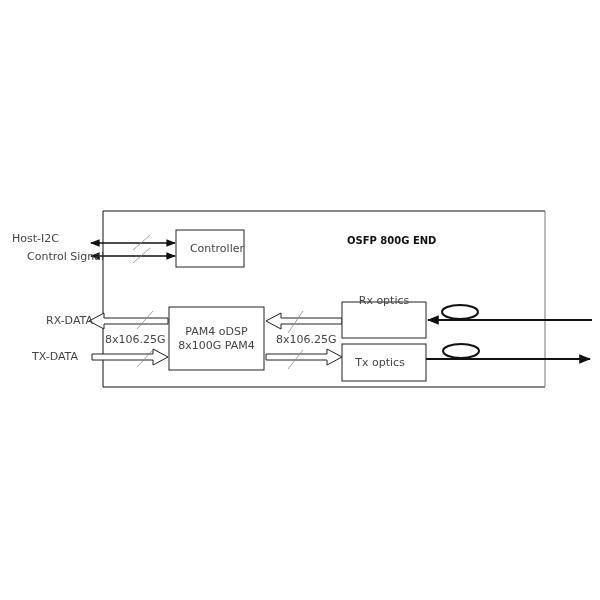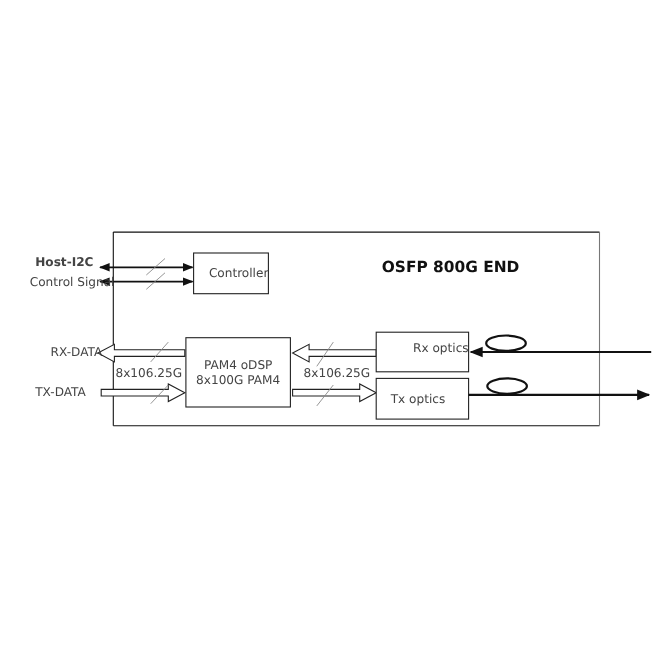--- a/index.html
+++ b/index.html
@@ -4,21 +4,21 @@
 <style>
   html, body { margin: 0; padding: 0; background: #ffffff; }
   body { width: 600px; height: 600px; position: relative; overflow: hidden;
          font-family: "DejaVu Sans", "Liberation Sans", sans-serif; }
   svg { position: absolute; left: 0; top: 0; }
   .lbl { position: absolute; font-size: 11px; color: #444; white-space: nowrap;
          line-height: 14px; }
   .box-text { position: absolute; font-size: 11px; color: #444; text-align: center;
               line-height: 14px; display: flex; flex-direction: column;
               align-items: center; justify-content: center; }
-  .title { position: absolute; font-size: 14px; font-weight: bold; color: #111;
+  .title { position: absolute; font-size: 10px; font-weight: bold; color: #111;
            white-space: nowrap; }
 </style>
 </head>
 <body>
 
 <svg width="600" height="600" viewBox="0 0 600 600">
   <defs>
     <marker id="ah" viewBox="0 0 10 10" refX="9" refY="5" markerWidth="6" markerHeight="6" orient="auto-start-reverse">
       <path d="M0,1 L10,5 L0,9 z" fill="#111"></path>
     </marker>
@@ -56,35 +56,35 @@
 
   <line x1="592" y1="320" x2="428" y2="320" stroke="#111" stroke-width="2" marker-end="url(#ah)"></line>
   <line x1="426" y1="359" x2="590" y2="359" stroke="#111" stroke-width="2" marker-end="url(#ah)"></line>
 
   <ellipse cx="460" cy="312" rx="18" ry="7" fill="none" stroke="#111" stroke-width="2"></ellipse>
   <ellipse cx="461" cy="351" rx="18" ry="7" fill="none" stroke="#111" stroke-width="2"></ellipse>
 </svg>
 
 <div class="title" style="left:347px; top:235px;">OSFP 800G END</div>
 
-<div class="lbl" style="left:32px; top:232px;font-weight:bold;">Host-I2C</div>
+<div class="lbl" style="left:12px; top:232px;">Host-I2C</div>
 <div class="lbl" style="left:27px; top:250px;">Control Signal</div>
 <div class="lbl" style="left:46px; top:314px;">RX-DATA</div>
 <div class="lbl" style="left:32px; top:350px;text-align:center;">TX-DATA</div>
 
 <div class="box-text" style="left:176px; top:230px; width:68px; height:37px;align-items:flex-end;">
   <span>Controller</span>
 </div>
 
 <div class="box-text" style="left:169px; top:307px; width:95px; height:63px;">
   <span>PAM4 oDSP</span>
   <span>8x100G PAM4</span>
 </div>
 
-<div class="box-text" style="left:342px; top:302px; width:84px; height:29px;align-items:flex-end;">
+<div class="box-text" style="left:342px; top:286px; width:84px; height:29px;">
   <span>Rx optics</span>
 </div>
 
 <div class="box-text" style="left:342px; top:344px; width:76px; height:37px;">
   <span>Tx optics</span>
 </div>
 
 <div class="lbl" style="left:105px; top:333px;">8x106.25G</div>
 <div class="lbl" style="left:276px; top:333px;">8x106.25G</div>
 

